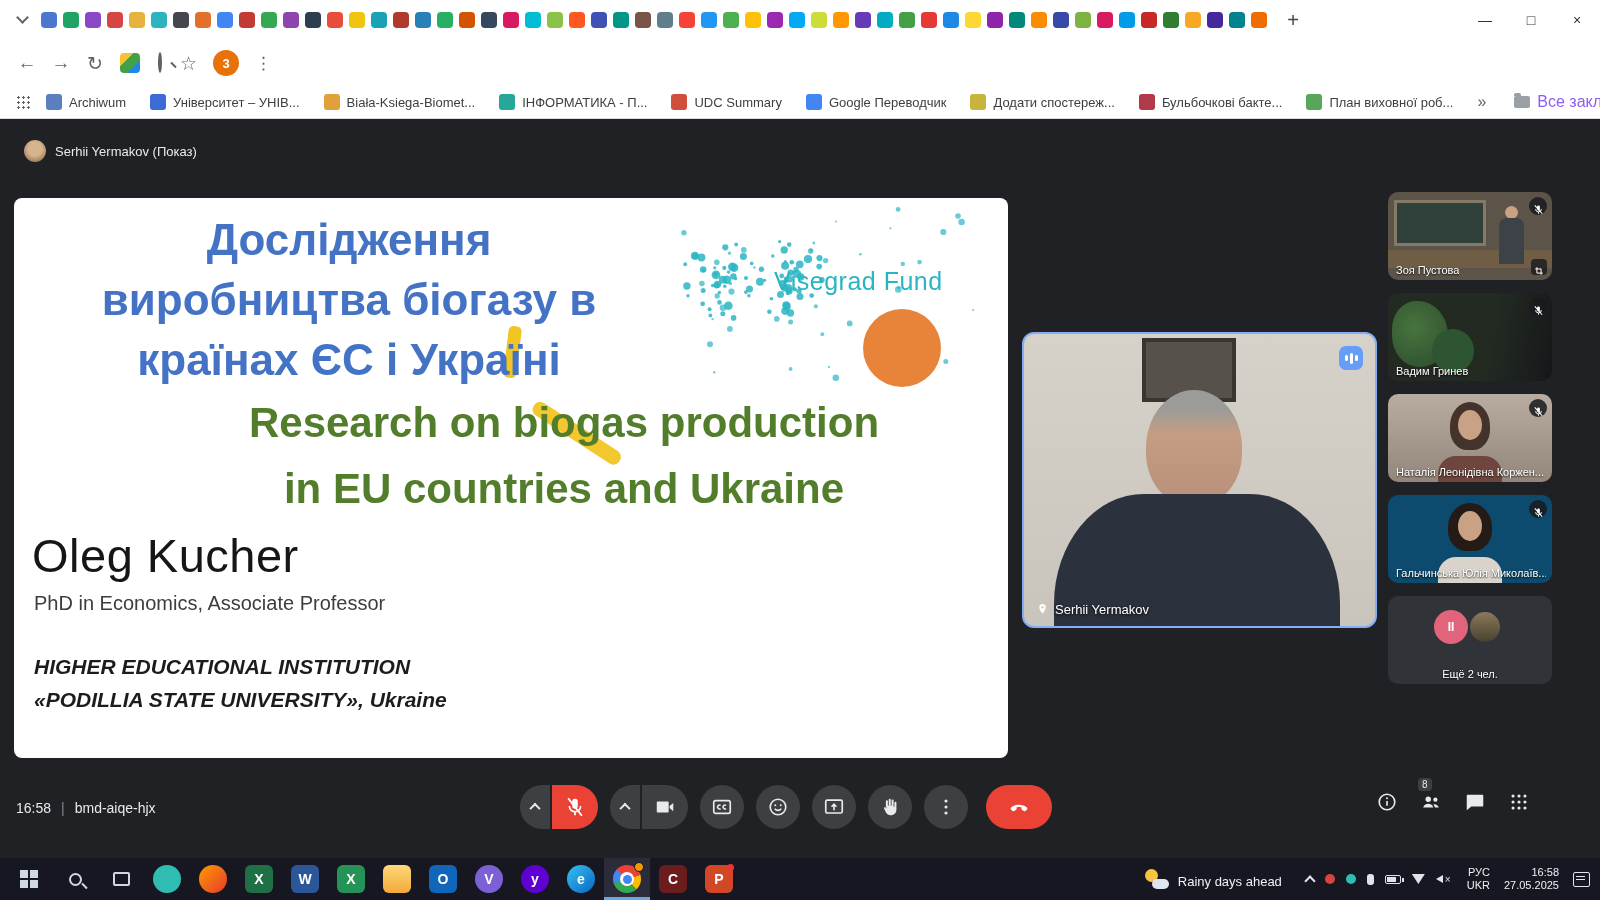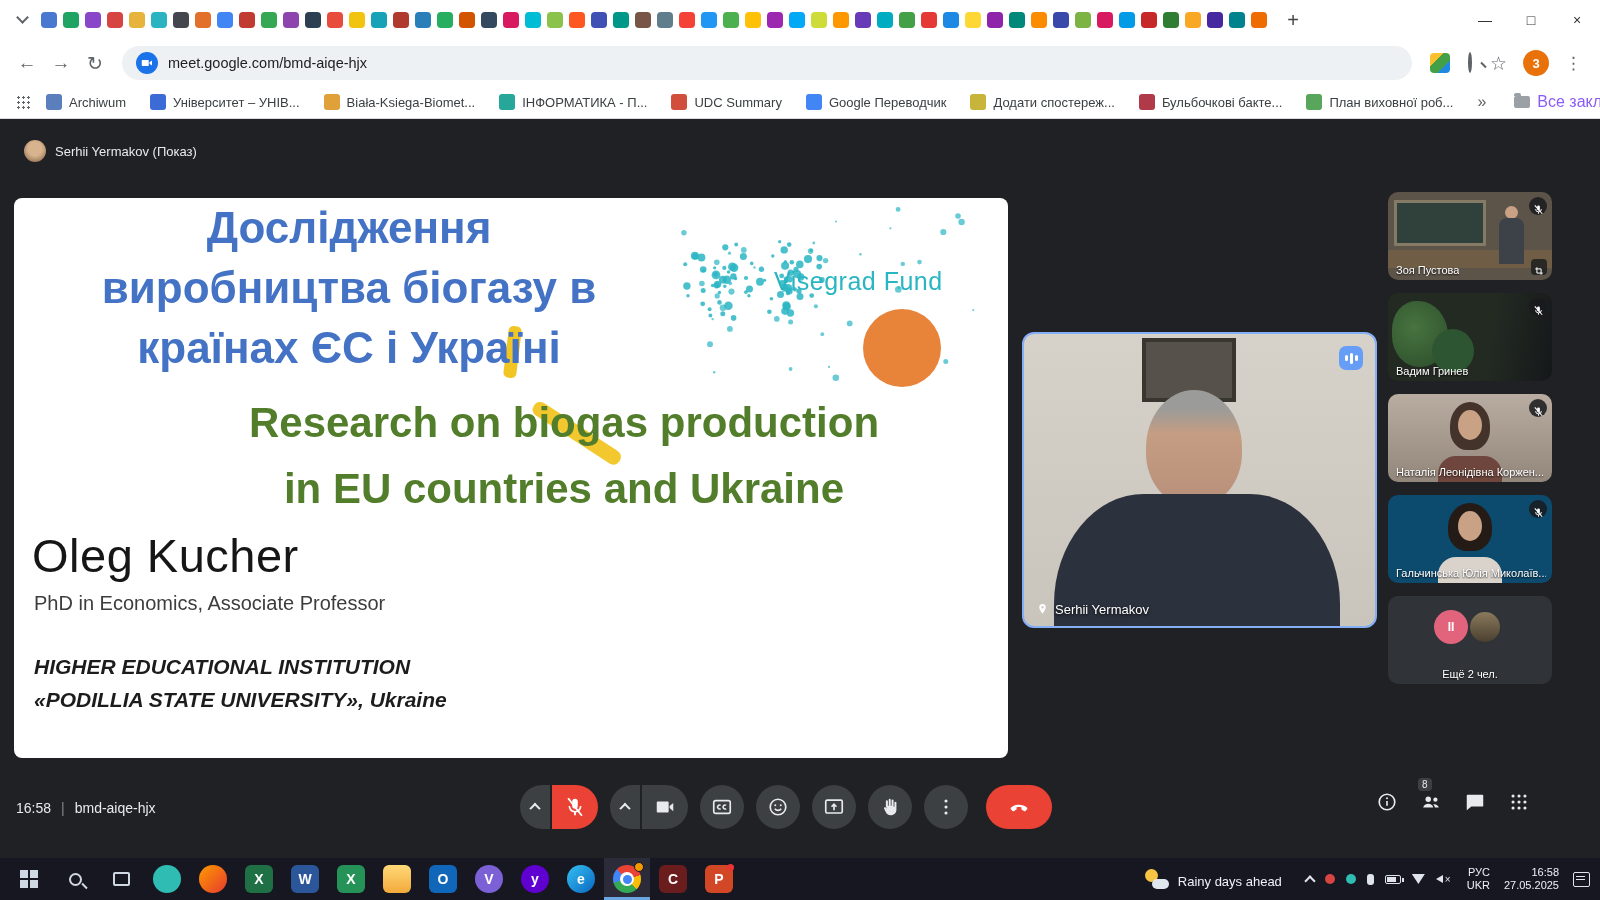--- a/index.html
+++ b/index.html
@@ -60,21 +60,21 @@
 
   
   .meet{position:absolute;left:0;top:119px;width:1572px;height:739px;background:var(--meet-bg,#202124);}
   .chip{position:absolute;left:24px;top:21px;display:flex;align-items:center;gap:9px;}
   .chip-av{width:22px;height:22px;border-radius:50%;
     background:radial-gradient(circle at 50% 40%,#d8b48e 0 40%,#7a5c3e);}
   .chip-name{font-size:13px;color:#e8eaed;}
 
   .slide{position:absolute;left:14px;top:79px;width:994px;height:560px;background:#fff;
     border-radius:8px;overflow:hidden;}
-  .uk{position:absolute;left:40px;top:0;width:590px;text-align:center;font-weight:700;
+  .uk{position:absolute;left:40px;top:12px;width:590px;text-align:center;font-weight:700;
     font-size:44px;line-height:60px;color:var(--slide-blue,#4472c4);}
   .logo{position:absolute;left:665px;top:8px;width:305px;height:188px;}
   .orange{position:absolute;left:849px;top:111px;width:78px;height:78px;border-radius:50%;
     background:var(--visegrad-orange,#e8833a);}
   .mark1{position:absolute;left:492px;top:128px;width:13px;height:52px;border-radius:5px;
     background:var(--highlight-yellow,#f0c011);opacity:.92;transform:rotate(7deg);}
   .mark2{position:absolute;left:520px;top:200px;width:102px;height:15px;border-radius:7px;
     background:var(--highlight-yellow,#f0c011);opacity:.88;transform:rotate(33deg);
     transform-origin:left center;}
   .en{position:absolute;left:120px;top:192px;width:860px;text-align:center;font-weight:700;
@@ -290,30 +290,20 @@
       <span class="wc">—</span>
       <span class="wc">□</span>
       <span class="wc">×</span>
     </div>
   </div>
 
   <div class="toolbar">
     <span class="navbtn">←</span>
     <span class="navbtn">→</span>
     <span class="navbtn">↻</span>
-    <div class="omnibox">
-      <span class="cam-badge">
-          <span class="i12" data-icon="cam12">
-            <svg viewBox="0 0 24 24">
-              <path fill="#fff" d="M3 6h11a1.5 1.5 0 0 1 1.5 1.5v9A1.5 1.5 0 0 1 14 18H3a1.5 1.5 0 0 1-1.5-1.5v-9A1.5 1.5 0 0 1 3 6zm14 4.5 5-3.5v10l-5-3.5v-3z"></path>
-            </svg>
-          </span>
-        </span>
-      <span class="url">meet.google.com/bmd-aiqe-hjx</span>
-    </div>
     <span class="ext-icon"></span>
     <span class="zoomwrap"><span class="mag"></span></span>
     <span class="star">☆</span>
     <span class="avatar-badge">3</span>
     <span class="kebab">⋮</span>
   </div>
 
   <div class="bookmarksbar">
     <span class="grid9"></span>
     <div class="bm-items">

